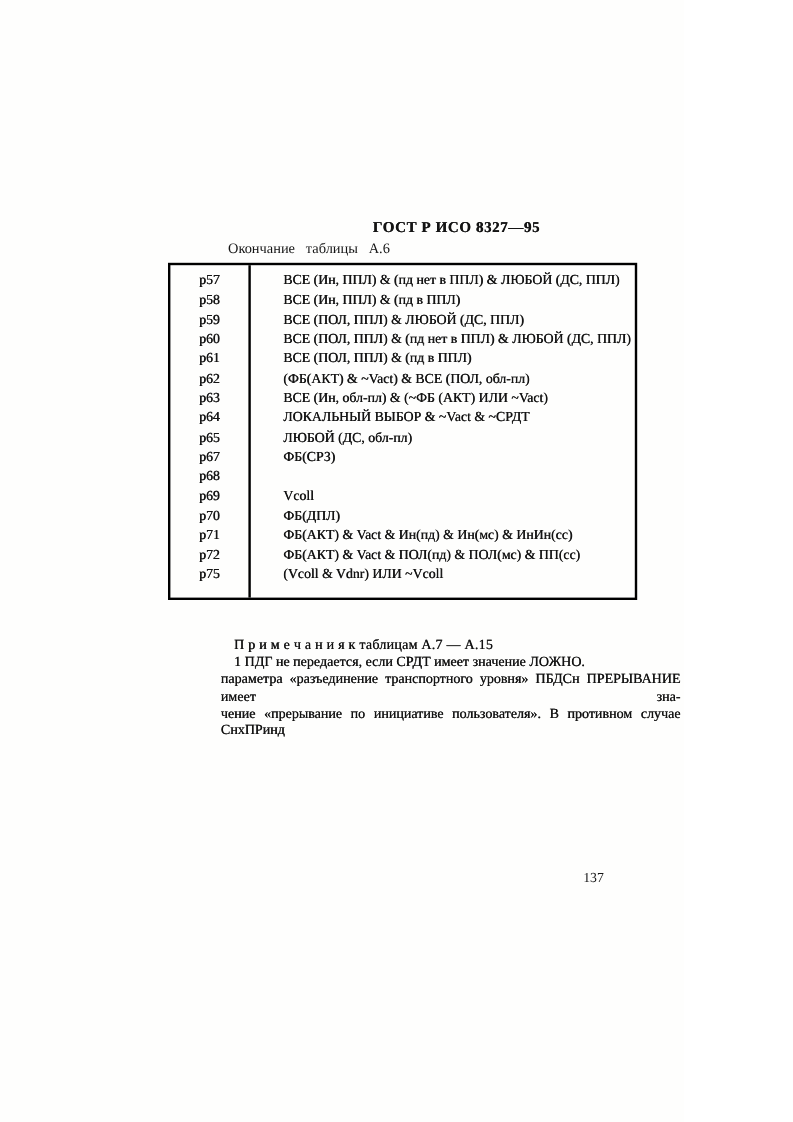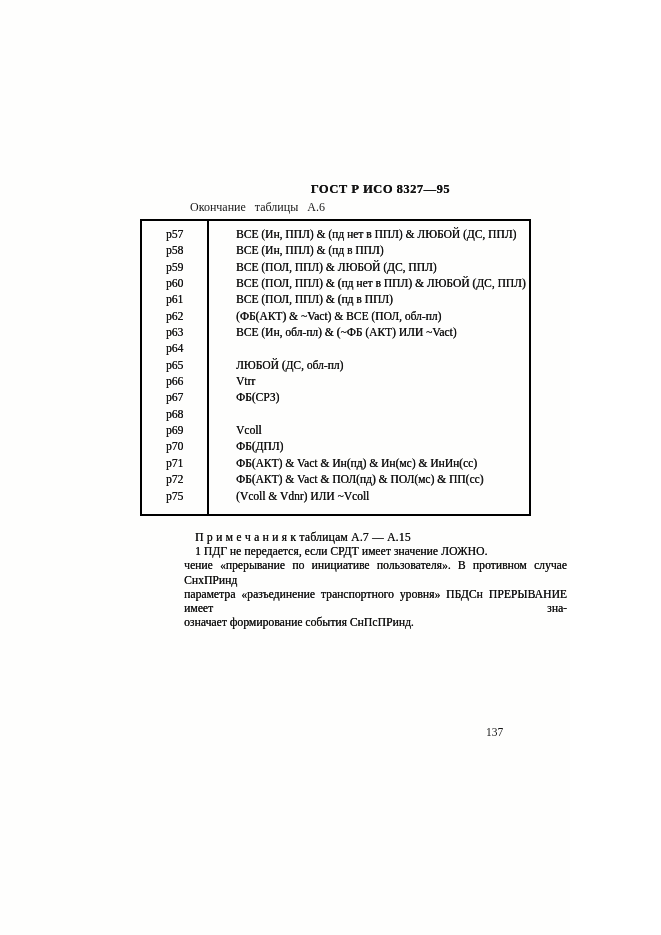--- a/index.html
+++ b/index.html
@@ -85,28 +85,25 @@
     <div class="trow">
       <div class="cell-id">p62</div>
       <div class="cell-expr">(ФБ(АКТ) &amp; ~Vact) &amp; ВСЕ (ПОЛ, обл-пл)</div>
     </div>
     <div class="trow">
       <div class="cell-id">p63</div>
       <div class="cell-expr">ВСЕ (Ин, обл-пл) &amp; (~ФБ (АКТ) ИЛИ ~Vact)</div>
     </div>
     <div class="trow">
       <div class="cell-id">p64</div>
+      <div class="cell-expr">ЛОКАЛЬНЫЙ ВЫБОР &amp; ~Vact &amp; ~СРДТ</div>
     </div>
     <div class="trow">
       <div class="cell-id">p65</div>
       <div class="cell-expr">ЛЮБОЙ (ДС, обл-пл)</div>
-    </div>
-    <div class="trow">
-      <div class="cell-id">p66</div>
-      <div class="cell-expr">Vtrr</div>
     </div>
     <div class="trow">
       <div class="cell-id">p67</div>
       <div class="cell-expr">ФБ(СРЗ)</div>
     </div>
     <div class="trow">
       <div class="cell-id">p68</div>
     </div>
     <div class="trow">
       <div class="cell-id">p69</div>
@@ -126,20 +123,19 @@
     </div>
     <div class="trow">
       <div class="cell-id">p75</div>
       <div class="cell-expr">(Vcoll &amp; Vdnr) ИЛИ ~Vcoll</div>
     </div>
   </div>
 
   <div class="notes">
     <div class="note-line indent heading-sp">П р и м е ч а н и я  к таблицам А.7 — А.15</div>
     <div class="note-line indent">1 ПДГ не передается, если СРДТ имеет значение ЛОЖНО.</div>
+    <div class="note-line j">параметра «разъединение транспортного уровня» ПБДСн ПРЕРЫВАНИЕ имеет зна-</div>
     <div class="note-line j">чение «прерывание по инициативе пользователя». В противном случае СнхПРинд</div>
-    <div class="note-line j">параметра «разъединение транспортного уровня» ПБДСн ПРЕРЫВАНИЕ имеет зна-</div>
-    <div class="note-line">означает формирование события СнПсПРинд.</div>
   </div>
 
   <div class="page-number">137</div>
 
 </div>
 
 </body></html>

